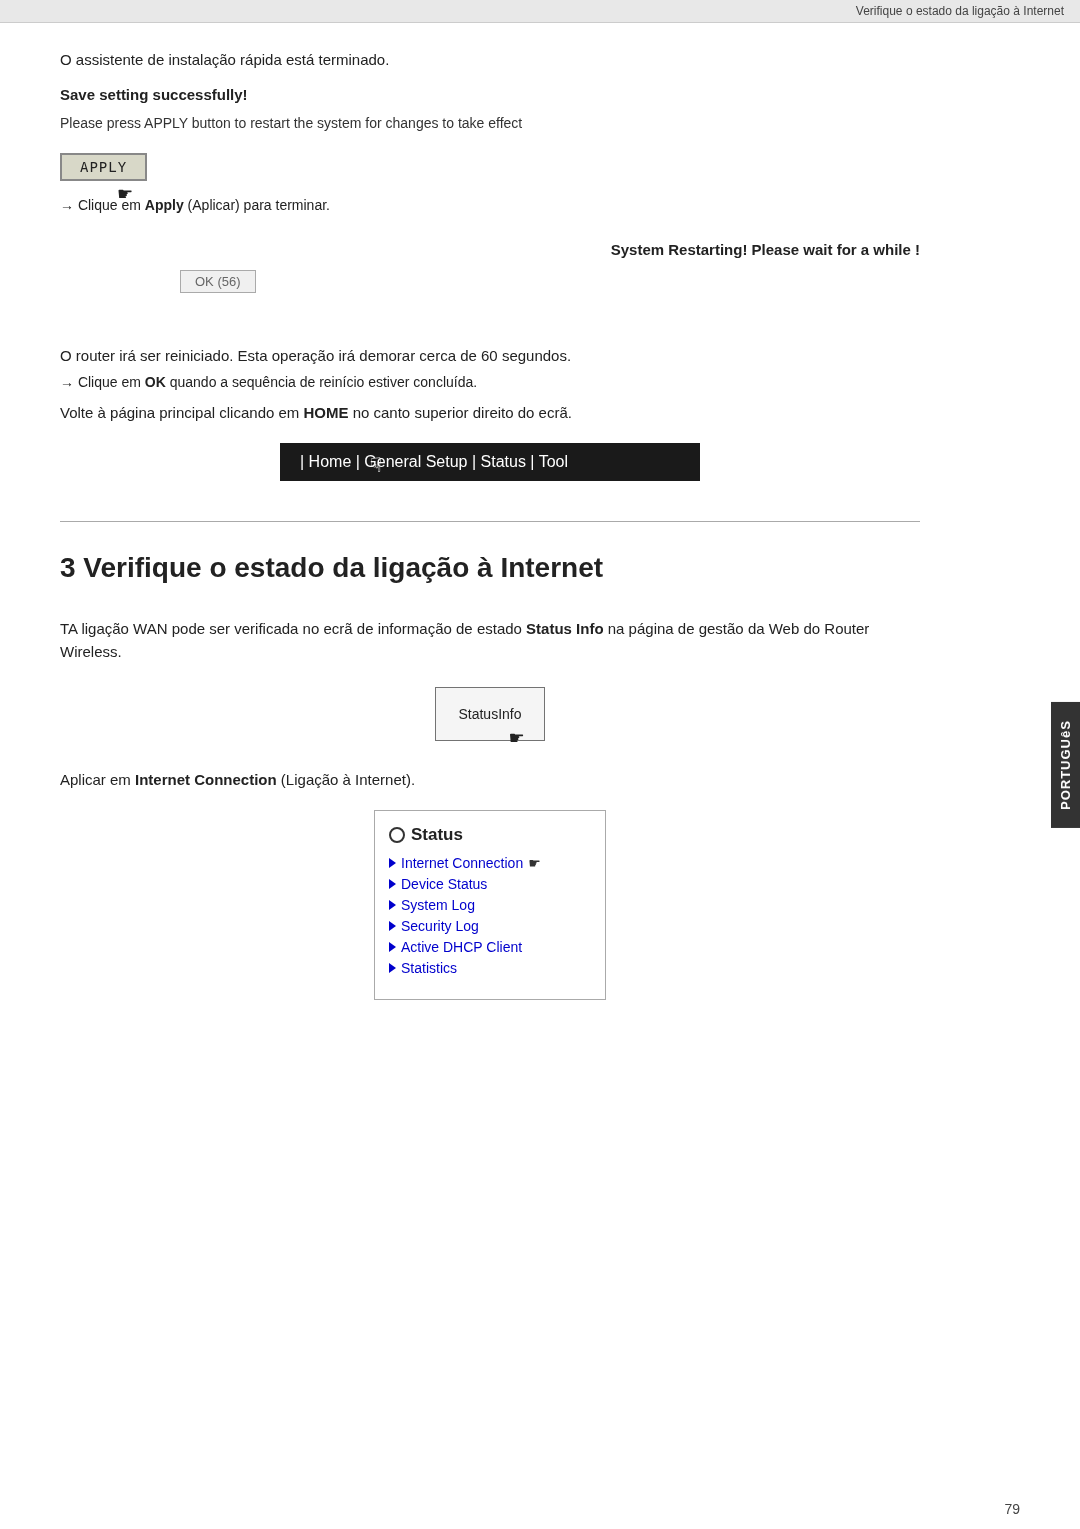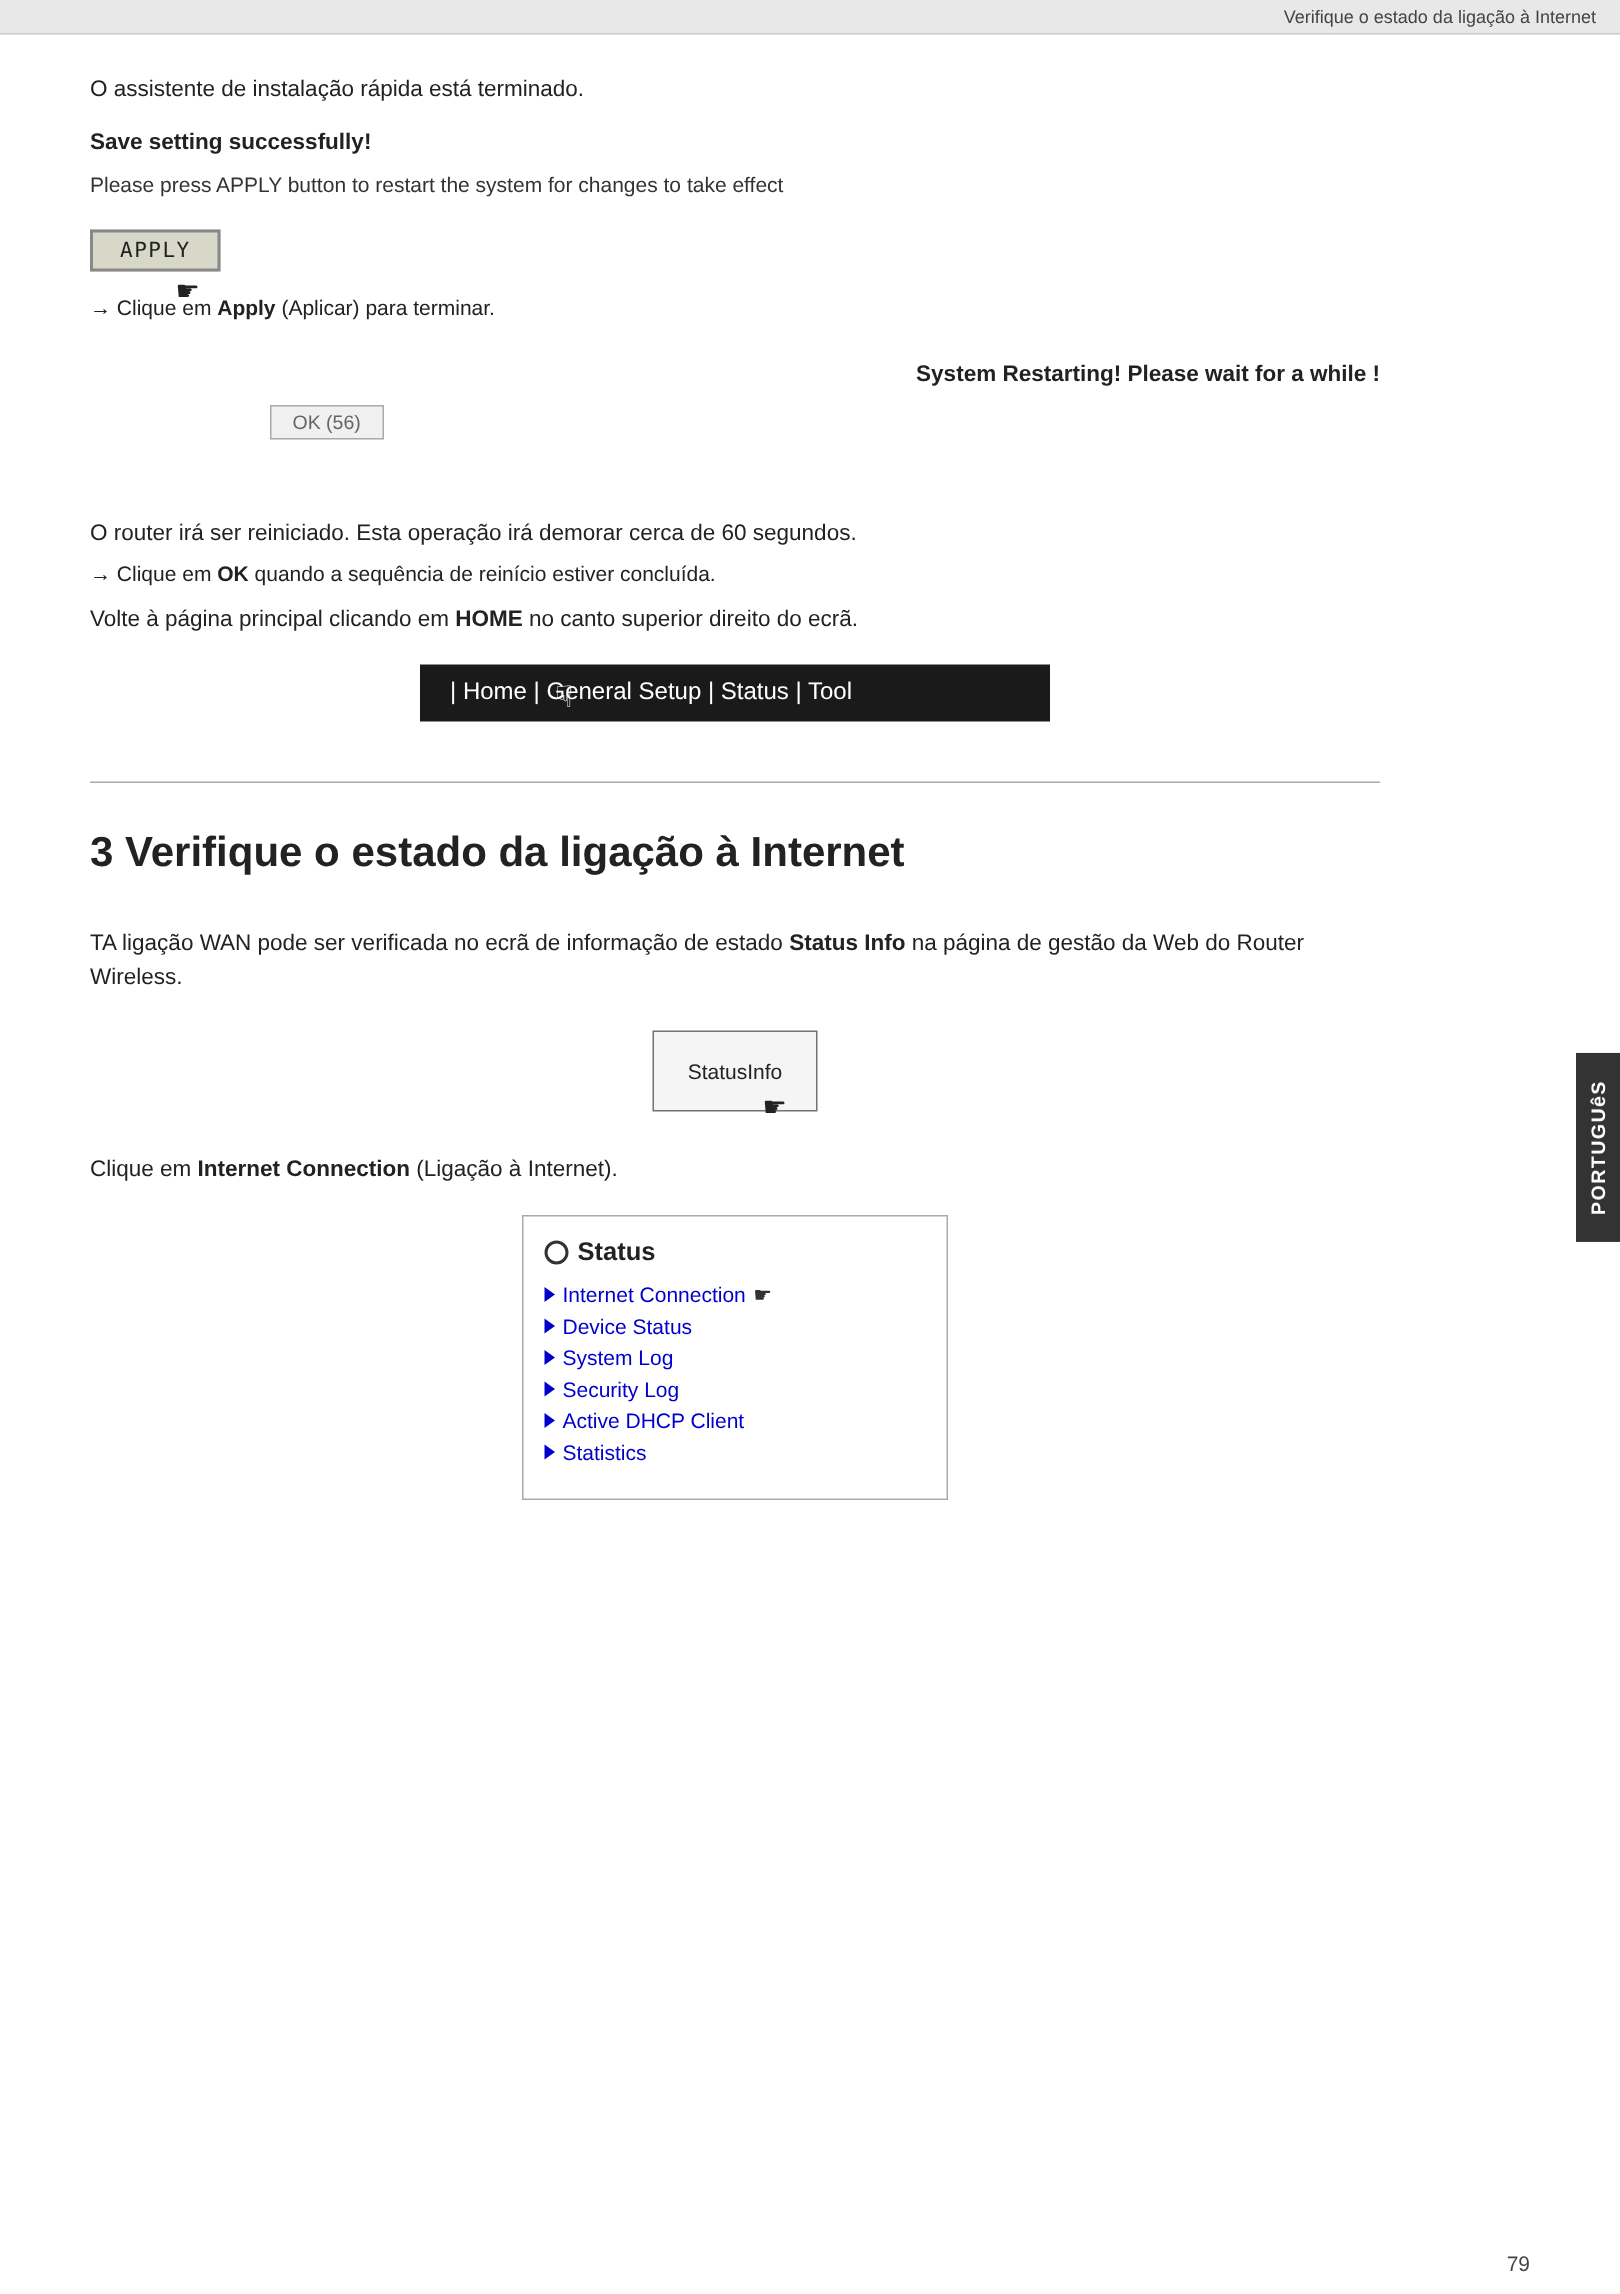--- a/index.html
+++ b/index.html
@@ -165,21 +165,21 @@
     }
 
     .internet-conn-text {
       font-size: 15px;
       margin-bottom: 22px;
     }
 
     .status-panel {
       border: 1px solid #aaa;
       background: #fff;
-      width: 284px;
+      width: 232px;
       margin: 0 auto 30px auto;
       padding: 14px 18px 18px 14px;
       text-align: right;
     }
 
     .status-panel-title {
       font-size: 17px;
       font-weight: bold;
       margin-bottom: 10px;
       display: flex;
@@ -313,21 +313,21 @@
   </p>
 
   <div class="statusinfo-wrapper">
     <div class="statusinfo-btn-container">
       <div class="statusinfo-btn">StatusInfo</div>
       <span class="statusinfo-cursor">☛</span>
     </div>
   </div>
 
   <p class="internet-conn-text">
-    <span>Clique em </span><strong>Internet Connection</strong><span> (Ligação à Internet).</span>
+    <span>Aplicar em </span><strong>Internet Connection</strong><span> (Ligação à Internet).</span>
   </p>
 
   <div class="status-panel">
     <div class="status-panel-title">
       <span class="status-circle"></span>
       <strong>Status</strong>
     </div>
     <div id="status-menu-container">
 
     <div class="status-menu-item">

